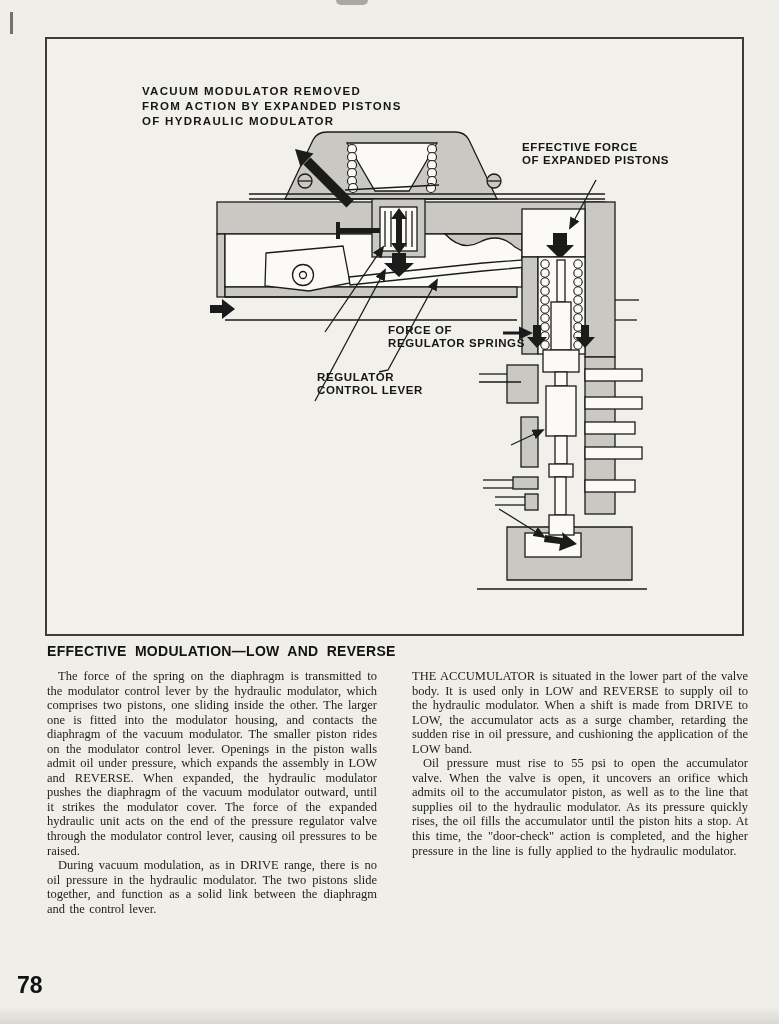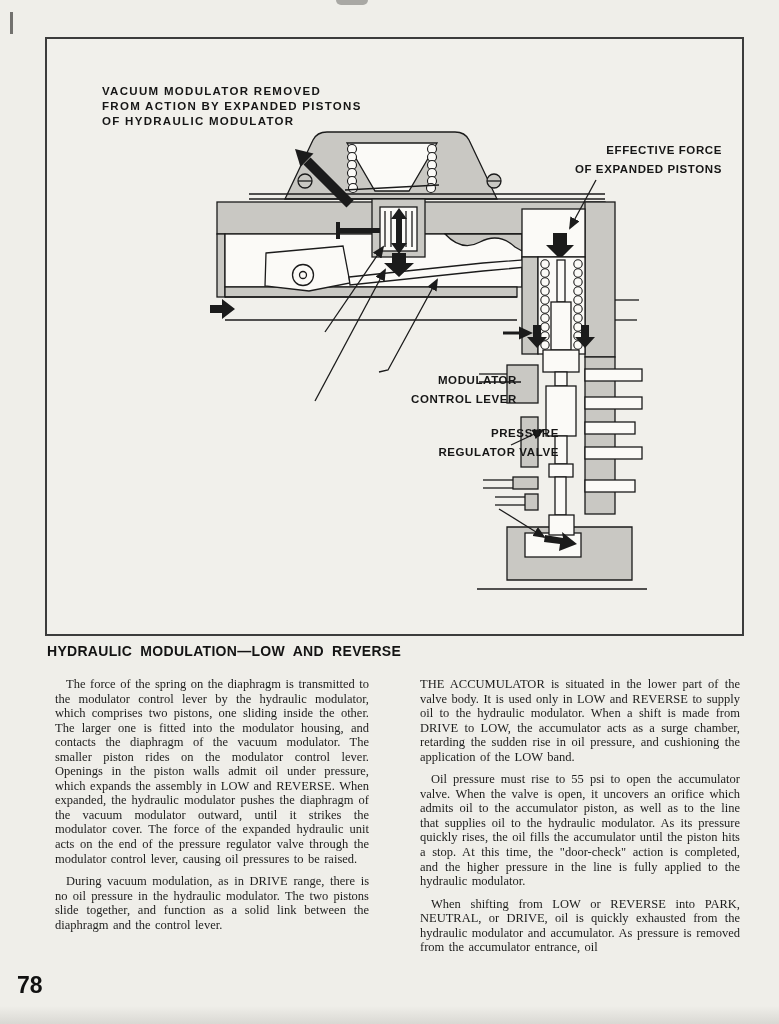--- a/index.html
+++ b/index.html
@@ -3,28 +3,28 @@
 <meta charset="utf-8">
 <style>
   html,body{margin:0;padding:0;}
   body{width:779px;height:1024px;background:#efeee9;font-family:"Liberation Serif",serif;position:relative;overflow:hidden;}
   .page{position:absolute;inset:0;background:#efeee9;}
   .bottom-shade{position:absolute;left:0;bottom:0;width:779px;height:18px;background:linear-gradient(#efeee9,#d9d8d3);}
   .top-smudge{position:absolute;left:336px;top:0;width:32px;height:5px;background:#6f6f6c;opacity:.55;border-radius:0 0 6px 6px;}
   .edge-tick{position:absolute;left:10px;top:12px;width:3px;height:22px;background:#2e2e2c;opacity:.65;}
   .figure-frame{position:absolute;left:45px;top:37px;width:699px;height:599px;border:2px solid #3c3c3c;background:#f1f0eb;box-sizing:border-box;}
   .figure-frame svg{position:absolute;left:0;top:0;}
-  .fig-label{position:absolute;font-family:"Liberation Sans",sans-serif;font-weight:700;font-size:11.5px;line-height:19px;letter-spacing:.6px;color:#161616;white-space:pre-line;text-align:right;}
-  .fig-label.tight{line-height:15px;letter-spacing:1.3px;text-align:left;}
+  .fig-label{position:absolute;font-family:"Liberation Sans",sans-serif;font-weight:700;font-size:11.5px;line-height:13px;letter-spacing:.6px;color:#161616;white-space:pre-line;text-align:left;}
+  .fig-label.tight{line-height:15px;letter-spacing:1.3px;text-align:left;margin-left:40px;}
   .section-heading{position:absolute;left:47px;top:643px;margin:0;font-family:"Liberation Sans",sans-serif;font-weight:700;font-size:14px;letter-spacing:.3px;word-spacing:4px;color:#131313;}
   .cols{position:absolute;left:47px;top:669px;width:701px;display:flex;gap:35px;}
   .col{color:#1d1d1c;font-size:12.5px;line-height:14.55px;text-align:justify;word-spacing:1.3px;}
   .col.left{width:330px;}
   .col.right{width:336px;}
-  .col p{margin:8px;}
+  .col p{margin:0;}
   .col p.indent{text-indent:11px;}
   .page-number{position:absolute;left:17px;top:971px;font-family:"Liberation Sans",sans-serif;font-weight:700;font-size:23px;color:#111;transform:scaleY(1.08);}
   svg line,svg polyline{stroke:#1b1b1b;}
   .gray{fill:#c9c8c3;stroke:#1b1b1b;stroke-width:1.3;}
   .white{fill:#fbfaf7;stroke:#1b1b1b;stroke-width:1.3;}
   .blk{fill:#1b1b1b;stroke:none;}
   .ln{stroke-width:1.3;fill:none;}
   .coil{fill:#fbfaf7;stroke:#1b1b1b;stroke-width:1.1;}
 </style>
 </head>
@@ -191,35 +191,34 @@
         <line class="ln" x1="464" y1="406" x2="496" y2="391" marker-end="url(#ah)"></line>
         <line class="ln" x1="452" y1="470" x2="497" y2="498" marker-end="url(#ah)"></line>
       </g>
     </svg>
 
     <div class="fig-label tight" style="left:55px;top:45px;width:280px;">VACUUM MODULATOR REMOVED
 FROM ACTION BY EXPANDED PISTONS
 OF HYDRAULIC MODULATOR</div>
     <div class="fig-label" style="left:475px;top:102px;width:200px;">EFFECTIVE FORCE
 OF EXPANDED PISTONS</div>
-    <div class="fig-label" style="left:270px;top:332px;width:200px;">MODULATOR
+    <div class="fig-label" style="left:341px;top:285px;width:200px;">FORCE OF
+REGULATOR SPRINGS</div>
+    <div class="fig-label" style="left:270px;top:332px;width:200px;">REGULATOR
 CONTROL LEVER</div>
-    <div class="fig-label" style="left:312px;top:385px;width:200px;">PRESSURE
-REGULATOR VALVE</div>
   </div>
 
-  <h2 class="section-heading">HYDRAULIC MODULATION—LOW AND REVERSE</h2>
+  <h2 class="section-heading">EFFECTIVE MODULATION—LOW AND REVERSE</h2>
 
   <div class="cols">
     <div class="col left">
       <p class="indent">The force of the spring on the diaphragm is transmitted to the modulator control lever by the hydraulic modulator, which comprises two pistons, one sliding inside the other. The larger one is fitted into the modulator housing, and contacts the diaphragm of the vacuum modulator. The smaller piston rides on the modulator control lever. Openings in the piston walls admit oil under pressure, which expands the assembly in LOW and REVERSE. When expanded, the hydraulic modulator pushes the diaphragm of the vacuum modulator outward, until it strikes the modulator cover. The force of the expanded hydraulic unit acts on the end of the pressure regulator valve through the modulator control lever, causing oil pressures to be raised.</p>
       <p class="indent">During vacuum modulation, as in DRIVE range, there is no oil pressure in the hydraulic modulator. The two pistons slide together, and function as a solid link between the diaphragm and the control lever.</p>
     </div>
     <div class="col right">
       <p>THE ACCUMULATOR is situated in the lower part of the valve body. It is used only in LOW and REVERSE to supply oil to the hydraulic modulator. When a shift is made from DRIVE to LOW, the accumulator acts as a surge chamber, retarding the sudden rise in oil pressure, and cushioning the application of the LOW band.</p>
       <p class="indent">Oil pressure must rise to 55 psi to open the accumulator valve. When the valve is open, it uncovers an orifice which admits oil to the accumulator piston, as well as to the line that supplies oil to the hydraulic modulator. As its pressure quickly rises, the oil fills the accumulator until the piston hits a stop. At this time, the "door-check" action is completed, and the higher pressure in the line is fully applied to the hydraulic modulator.</p>
-      <p class="indent">When shifting from LOW or REVERSE into PARK, NEUTRAL, or DRIVE, oil is quickly exhausted from the hydraulic modulator and accumulator. As pressure is removed from the accumulator entrance, oil</p>
     </div>
   </div>
 
   <div class="page-number">78</div>
   <div class="bottom-shade"></div>
 </div>
 
 </body></html>

